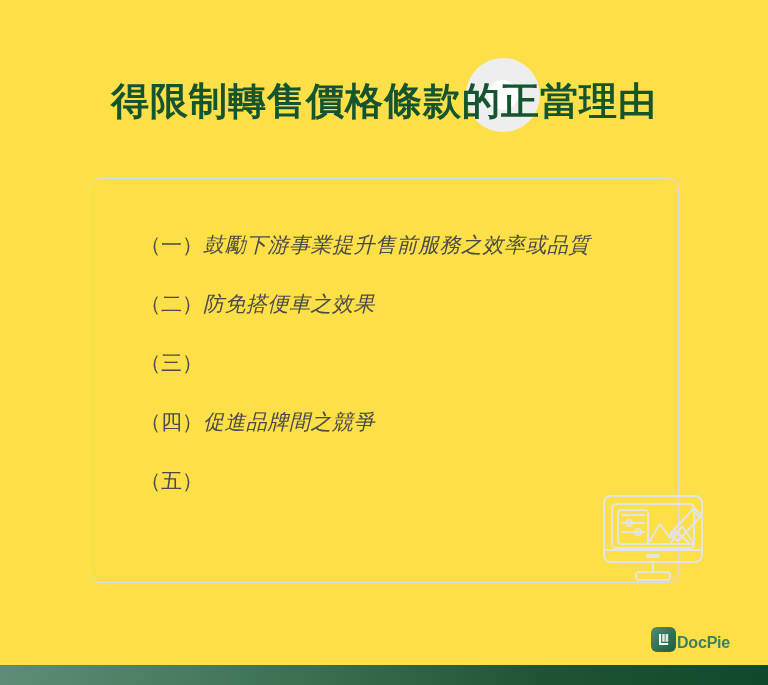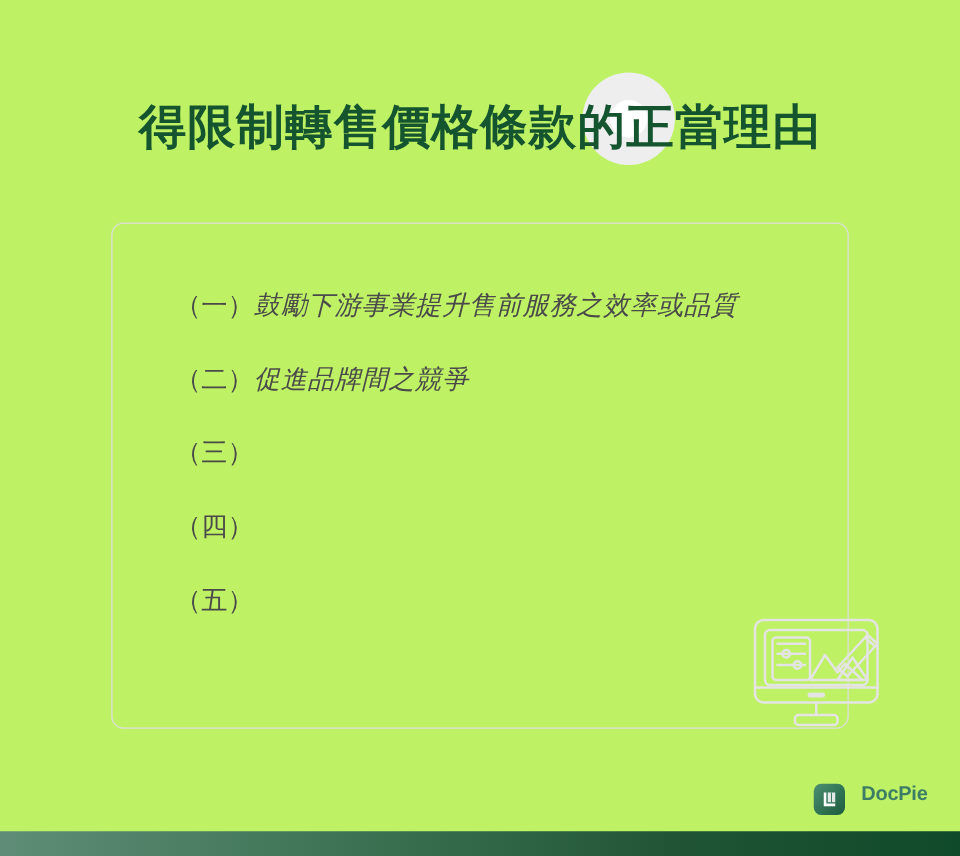--- a/index.html
+++ b/index.html
@@ -11,21 +11,21 @@
     height: 685px;
     background: #ffffff;
     font-family: "Liberation Sans", "DejaVu Sans", sans-serif;
     overflow: hidden;
     position: relative;
   }
 
   #slide {
     position: absolute;
     inset: 0;
-    background: #bef264;
+    background: #fde047;
     padding-left: 36px;
   }
 
   
   .ring-watermark {
     position: absolute;
     left: 466px;
     top: 58px;
     width: 74px;
     height: 74px;
@@ -112,22 +112,22 @@
   .illustration svg {
     display: block;
   }
 
   
   .logo {
     position: absolute;
     left: 651px;
     top: 627px;
     display: flex;
-    align-items: flex-start;
-    gap: 13px;
+    align-items: flex-end;
+    gap: 1px;
     z-index: 4;
   }
   .logo-mark {
     width: 25px;
     height: 25px;
     border-radius: 6px;
     background: linear-gradient(135deg, #4e8f72 0%, #2f7254 55%, #1d5c40 100%);
     display: flex;
     align-items: center;
     justify-content: center;
@@ -163,29 +163,30 @@
 
   <div class="item-list">
 
     <div class="list-item">
       <span class="item-marker">（一）</span>
       <span class="item-text">鼓勵下游事業提升售前服務之效率或品質</span>
     </div>
 
     <div class="list-item">
       <span class="item-marker">（二）</span>
+      <span class="item-text">防免搭便車之效果</span>
+    </div>
+
+    <div class="list-item">
+      <span class="item-marker">（三）</span>
+    </div>
+
+    <div class="list-item">
+      <span class="item-marker">（四）</span>
       <span class="item-text">促進品牌間之競爭</span>
-    </div>
-
-    <div class="list-item">
-      <span class="item-marker">（三）</span>
-    </div>
-
-    <div class="list-item">
-      <span class="item-marker">（四）</span>
     </div>
 
     <div class="list-item">
       <span class="item-marker">（五）</span>
     </div>
 
   </div>
 
   <div class="illustration">
     <svg width="124" height="104" viewBox="0 0 124 104" fill="none" stroke="#e4e4e4" stroke-width="2" stroke-linecap="round" stroke-linejoin="round">

